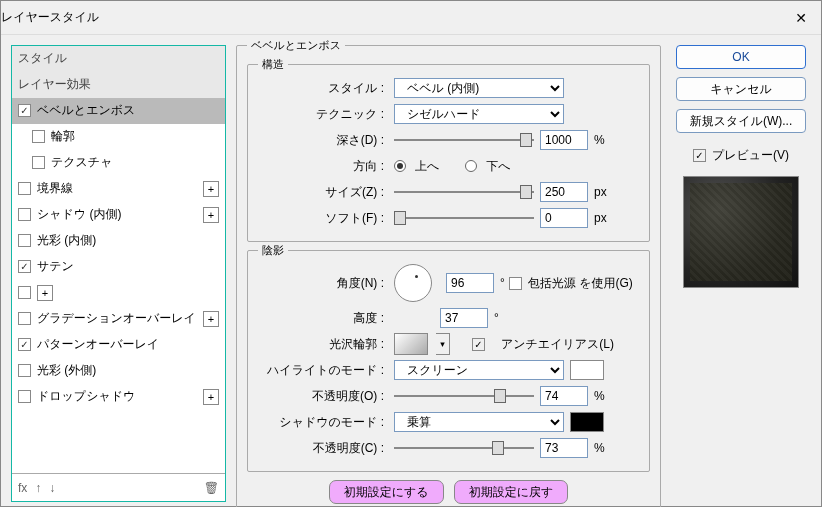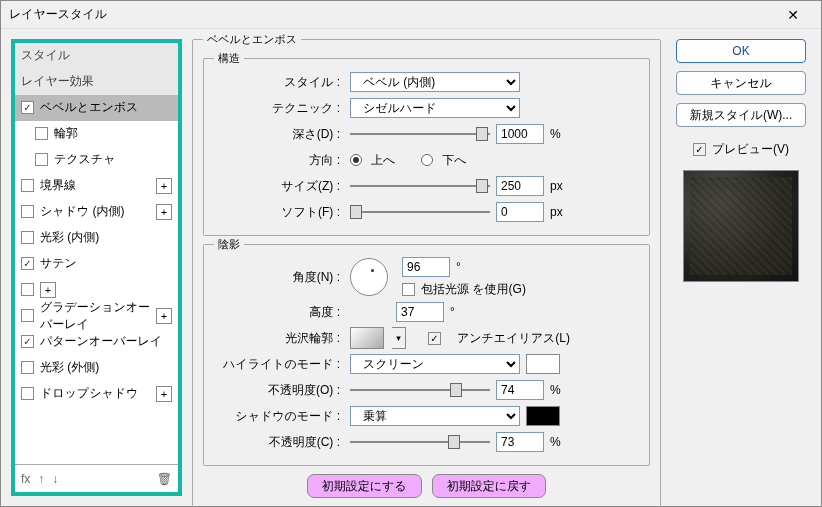--- a/index.html
+++ b/index.html
@@ -1,22 +1,22 @@
 <!DOCTYPE html>
 <html><head>
 <meta charset="utf-8">
 <style>
 *{box-sizing:border-box;margin:0;padding:0;font-family:"Yu Gothic UI","Meiryo",sans-serif;font-size:12px}
 body{background:#f0f0f0;width:822px;height:507px;overflow:hidden}
 .dialog{width:822px;height:507px;background:#f0f0f0;border:1px solid #888;position:relative}
-.titlebar{height:28px;display:flex;align-items:center;padding:0 8px;border-bottom:1px solid #ddd}
+.titlebar{height:34px;display:flex;align-items:center;padding:0 0;border-bottom:1px solid #ddd}
 .titlebar .title{flex:1;font-size:12px}
 .titlebar .close{width:40px;height:28px;display:flex;align-items:center;justify-content:center;font-size:14px;cursor:pointer}
 .body{display:flex;padding:10px;gap:10px;height:calc(507px - 30px)}
-.left{width:171px;display:flex;flex-direction:column;border:4px solid #14b8a6;background:#fff}
+.left{width:215px;display:flex;flex-direction:column;border:1px solid #14b8a6;background:#fff}
 .style-list{flex:1;overflow:auto}
 .row{display:flex;align-items:center;height:26px;padding:0 6px;cursor:pointer;border-bottom:1px solid transparent}
 .row.header{background:#e8e8e8;cursor:default;color:#444}
 .row.sel{background:#bababa}
 .row .cb{width:13px;height:13px;border:1px solid #888;background:#fff;margin-right:6px;display:flex;align-items:center;justify-content:center;font-size:10px;color:#333}
 .row .cb.checked::after{content:"✓"}
 .row .lbl{flex:1}
 .row .add{width:16px;height:16px;border:1px solid #888;display:flex;align-items:center;justify-content:center;font-size:11px}
 .row.sub{padding-left:20px}
 .left-footer{height:28px;border-top:1px solid #aaa;display:flex;align-items:center;padding:0 6px;gap:8px;color:#666}
@@ -180,21 +180,21 @@
               <span class="unit">px</span>
             </div>
         </div>
         <div class="fieldset inner">
           <div class="legend">陰影</div>
           <div class="frow" style="height:44px">
             <div class="flabel">角度(N) :</div>
             <div class="anglectl">
                 <div class="dot"></div>
               </div>
-            <div style="display:flex;flex-direction:column;gap:4px">
+            <div style="display:flex;gap:4px">
               <div style="display:flex;align-items:center;gap:6px">
                   <input class="numbox" value="96" style="">
                   <span>°</span>
                 </div>
               <div style="display:flex;align-items:center;gap:6px">
                   <span class="cb" style="width:13px;height:13px;border:1px solid #888;background:#fff;display:inline-block"></span>
                   <span>包括光源 を使用(G)</span>
                 </div>
             </div>
           </div>

